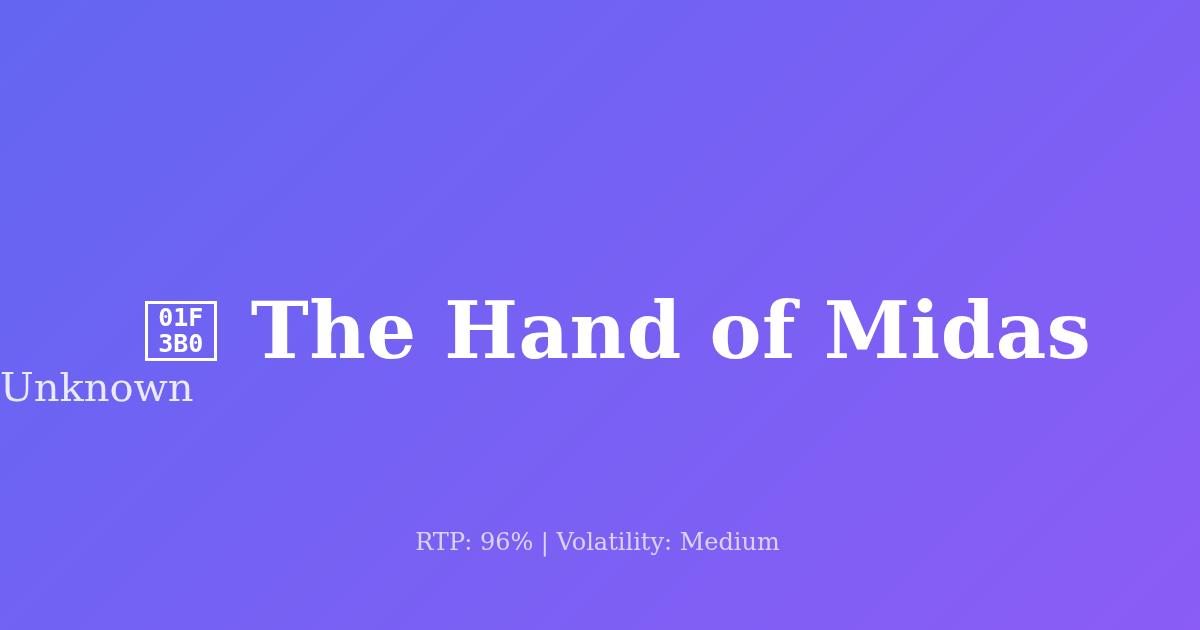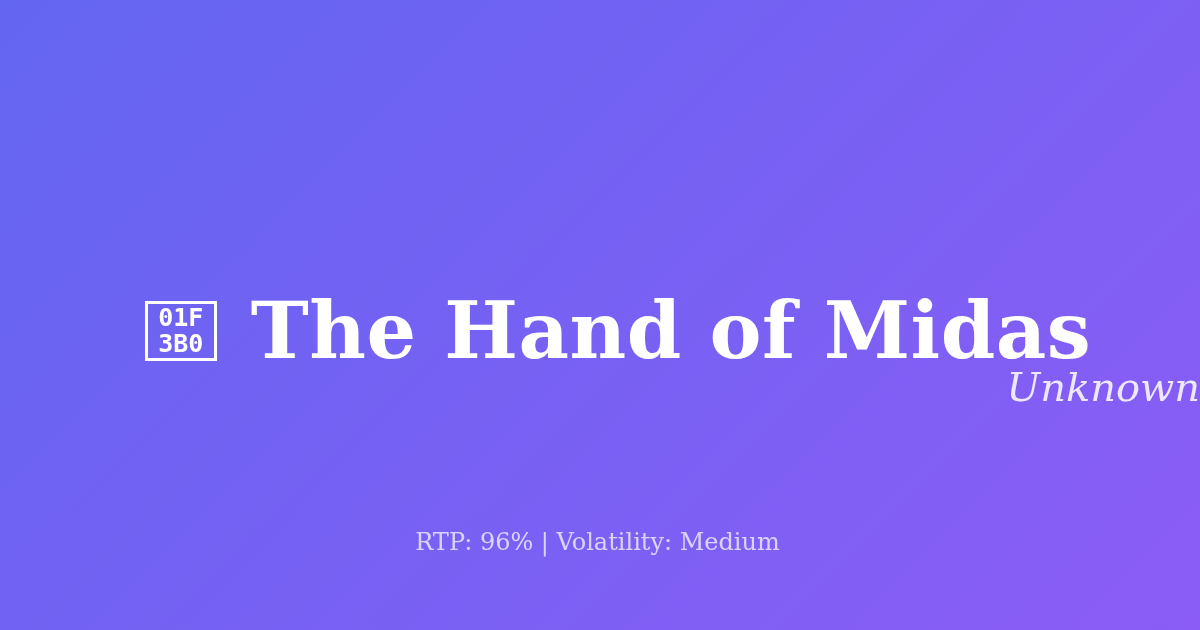--- a/index.html
+++ b/index.html
@@ -78,27 +78,26 @@
     letter-spacing: 0.5px;
     margin-left: 8px;
   }
 
   
   .provider-name {
     position: absolute;
     left: 0;
     right: 0;
     top: 362px;
-    text-align: right;
+    text-align: left;
     font-family: "DejaVu Serif", "Liberation Serif", serif;
     font-weight: 400;
     font-size: 40px;
     line-height: 50px;
     color: rgba(255, 255, 255, 0.86);
-    font-style: italic;
   }
 
   
   .game-stats {
     position: absolute;
     left: 0;
     right: 5px;
     top: 527px;
     text-align: center;
     font-family: "DejaVu Serif", "Liberation Serif", serif;

